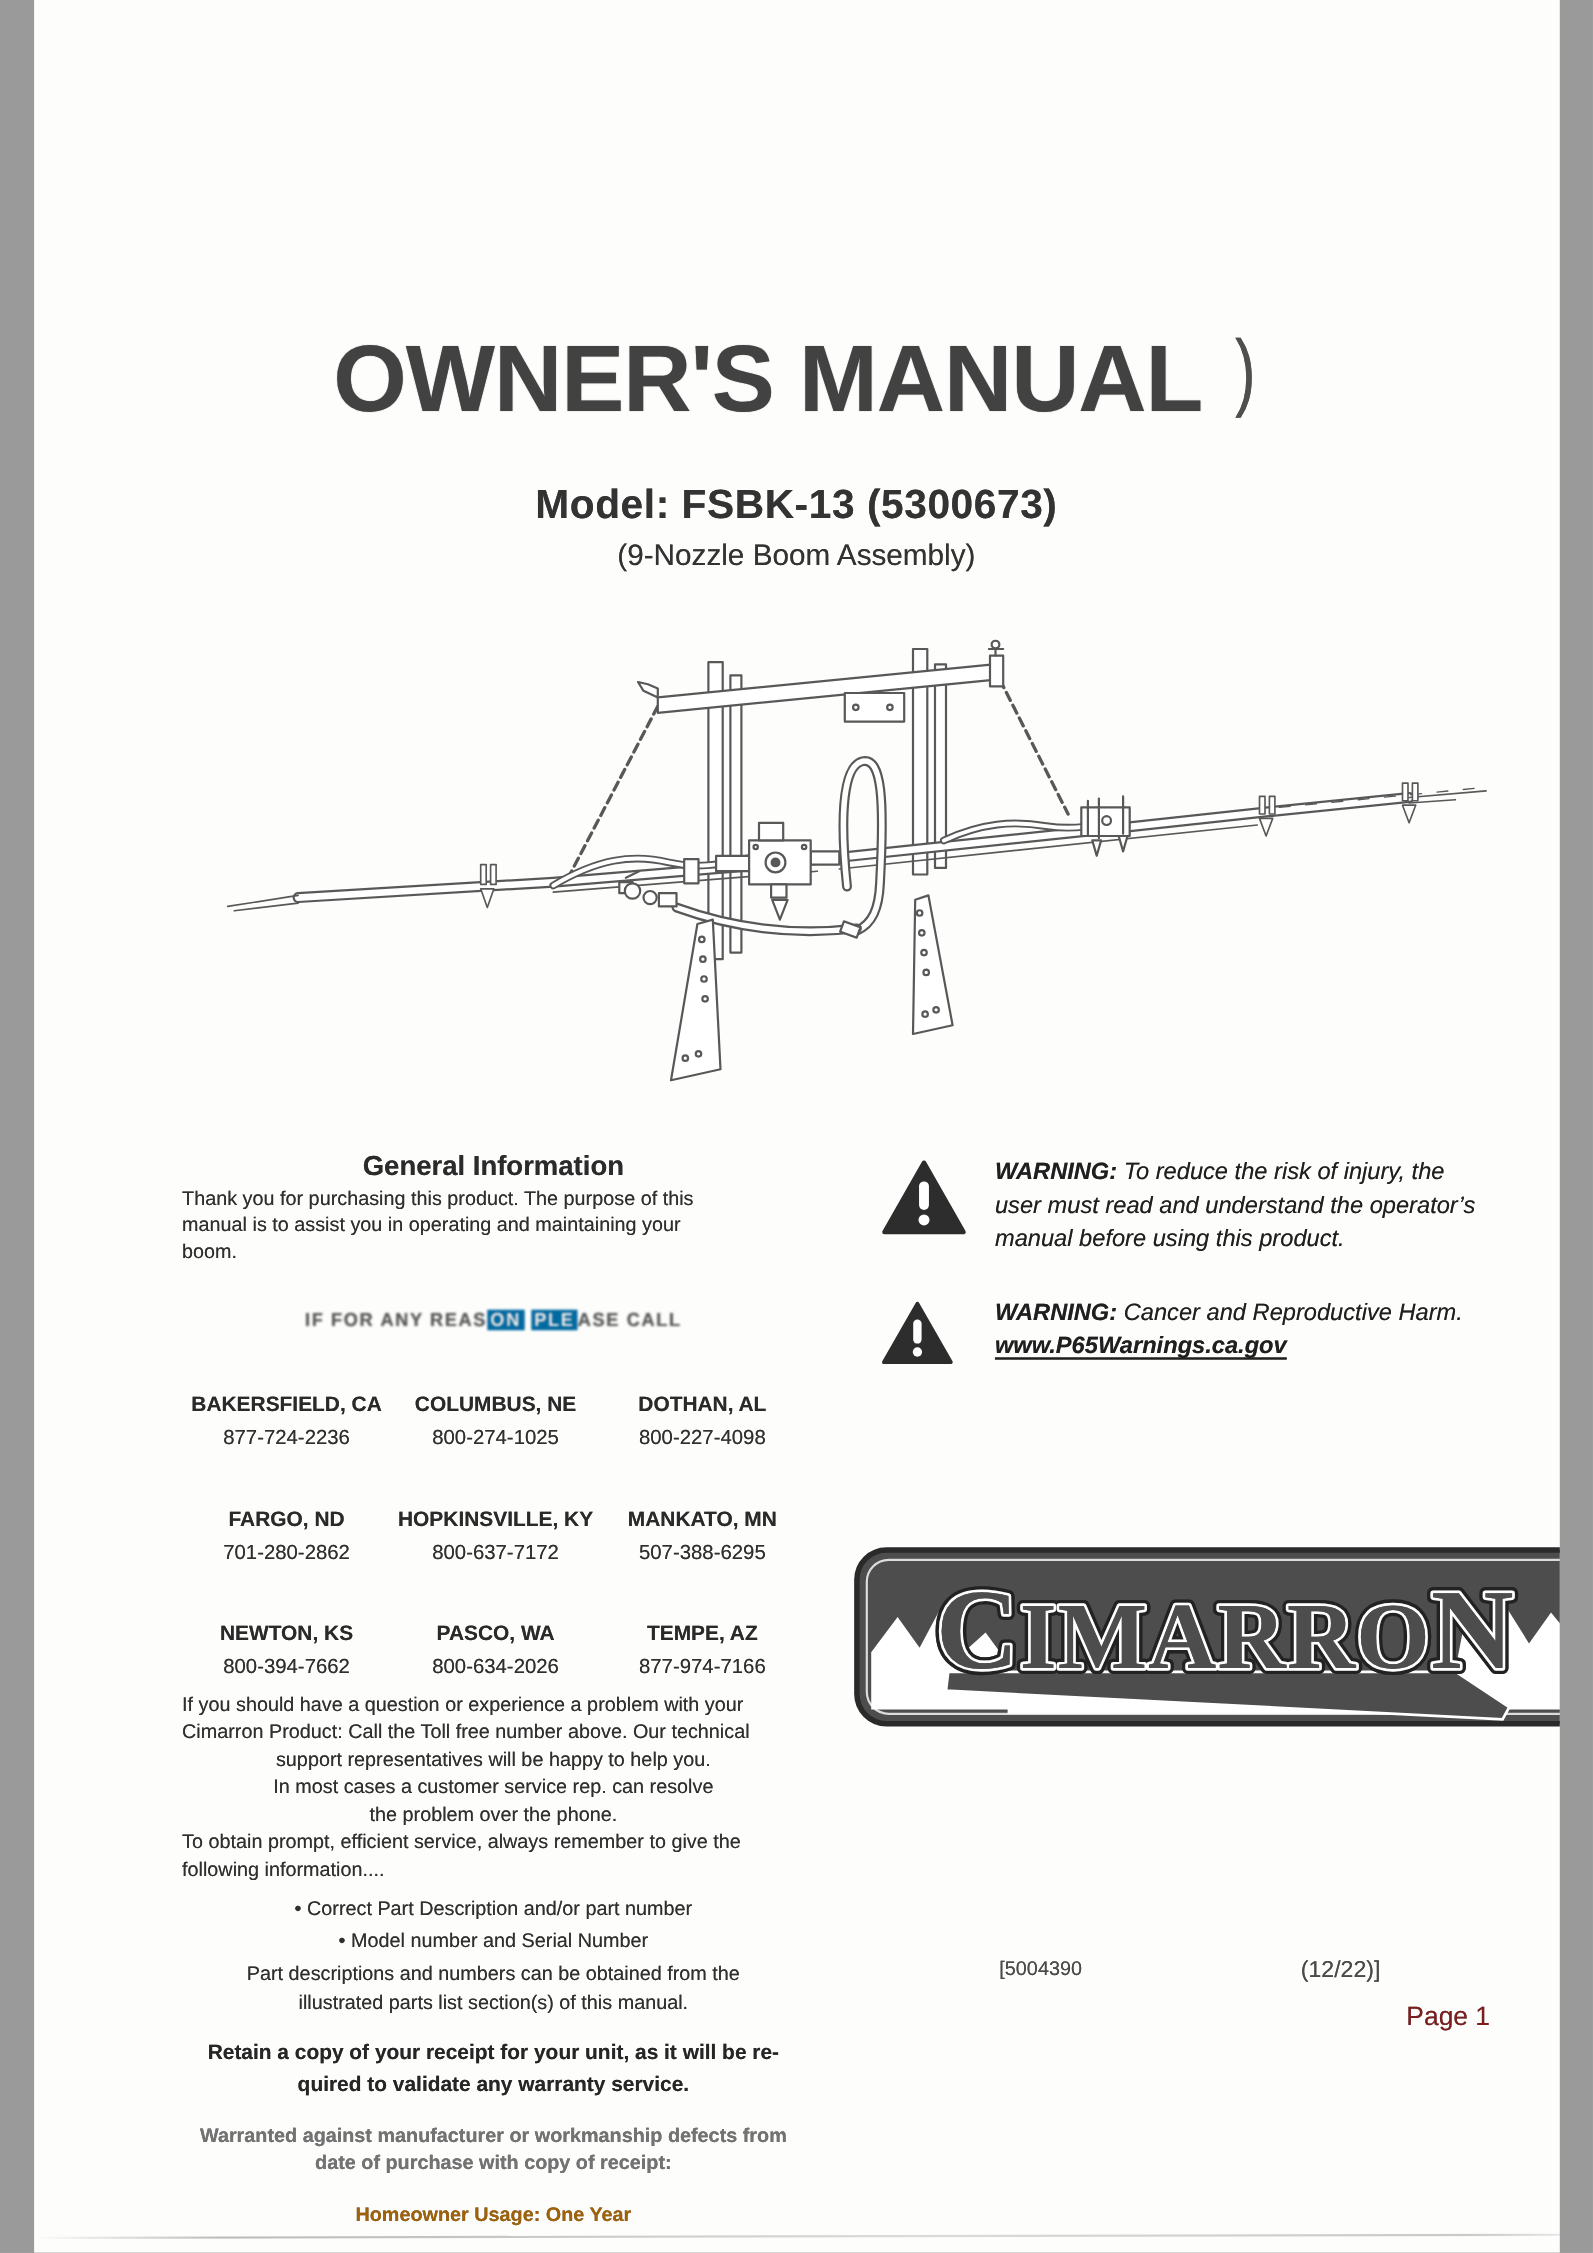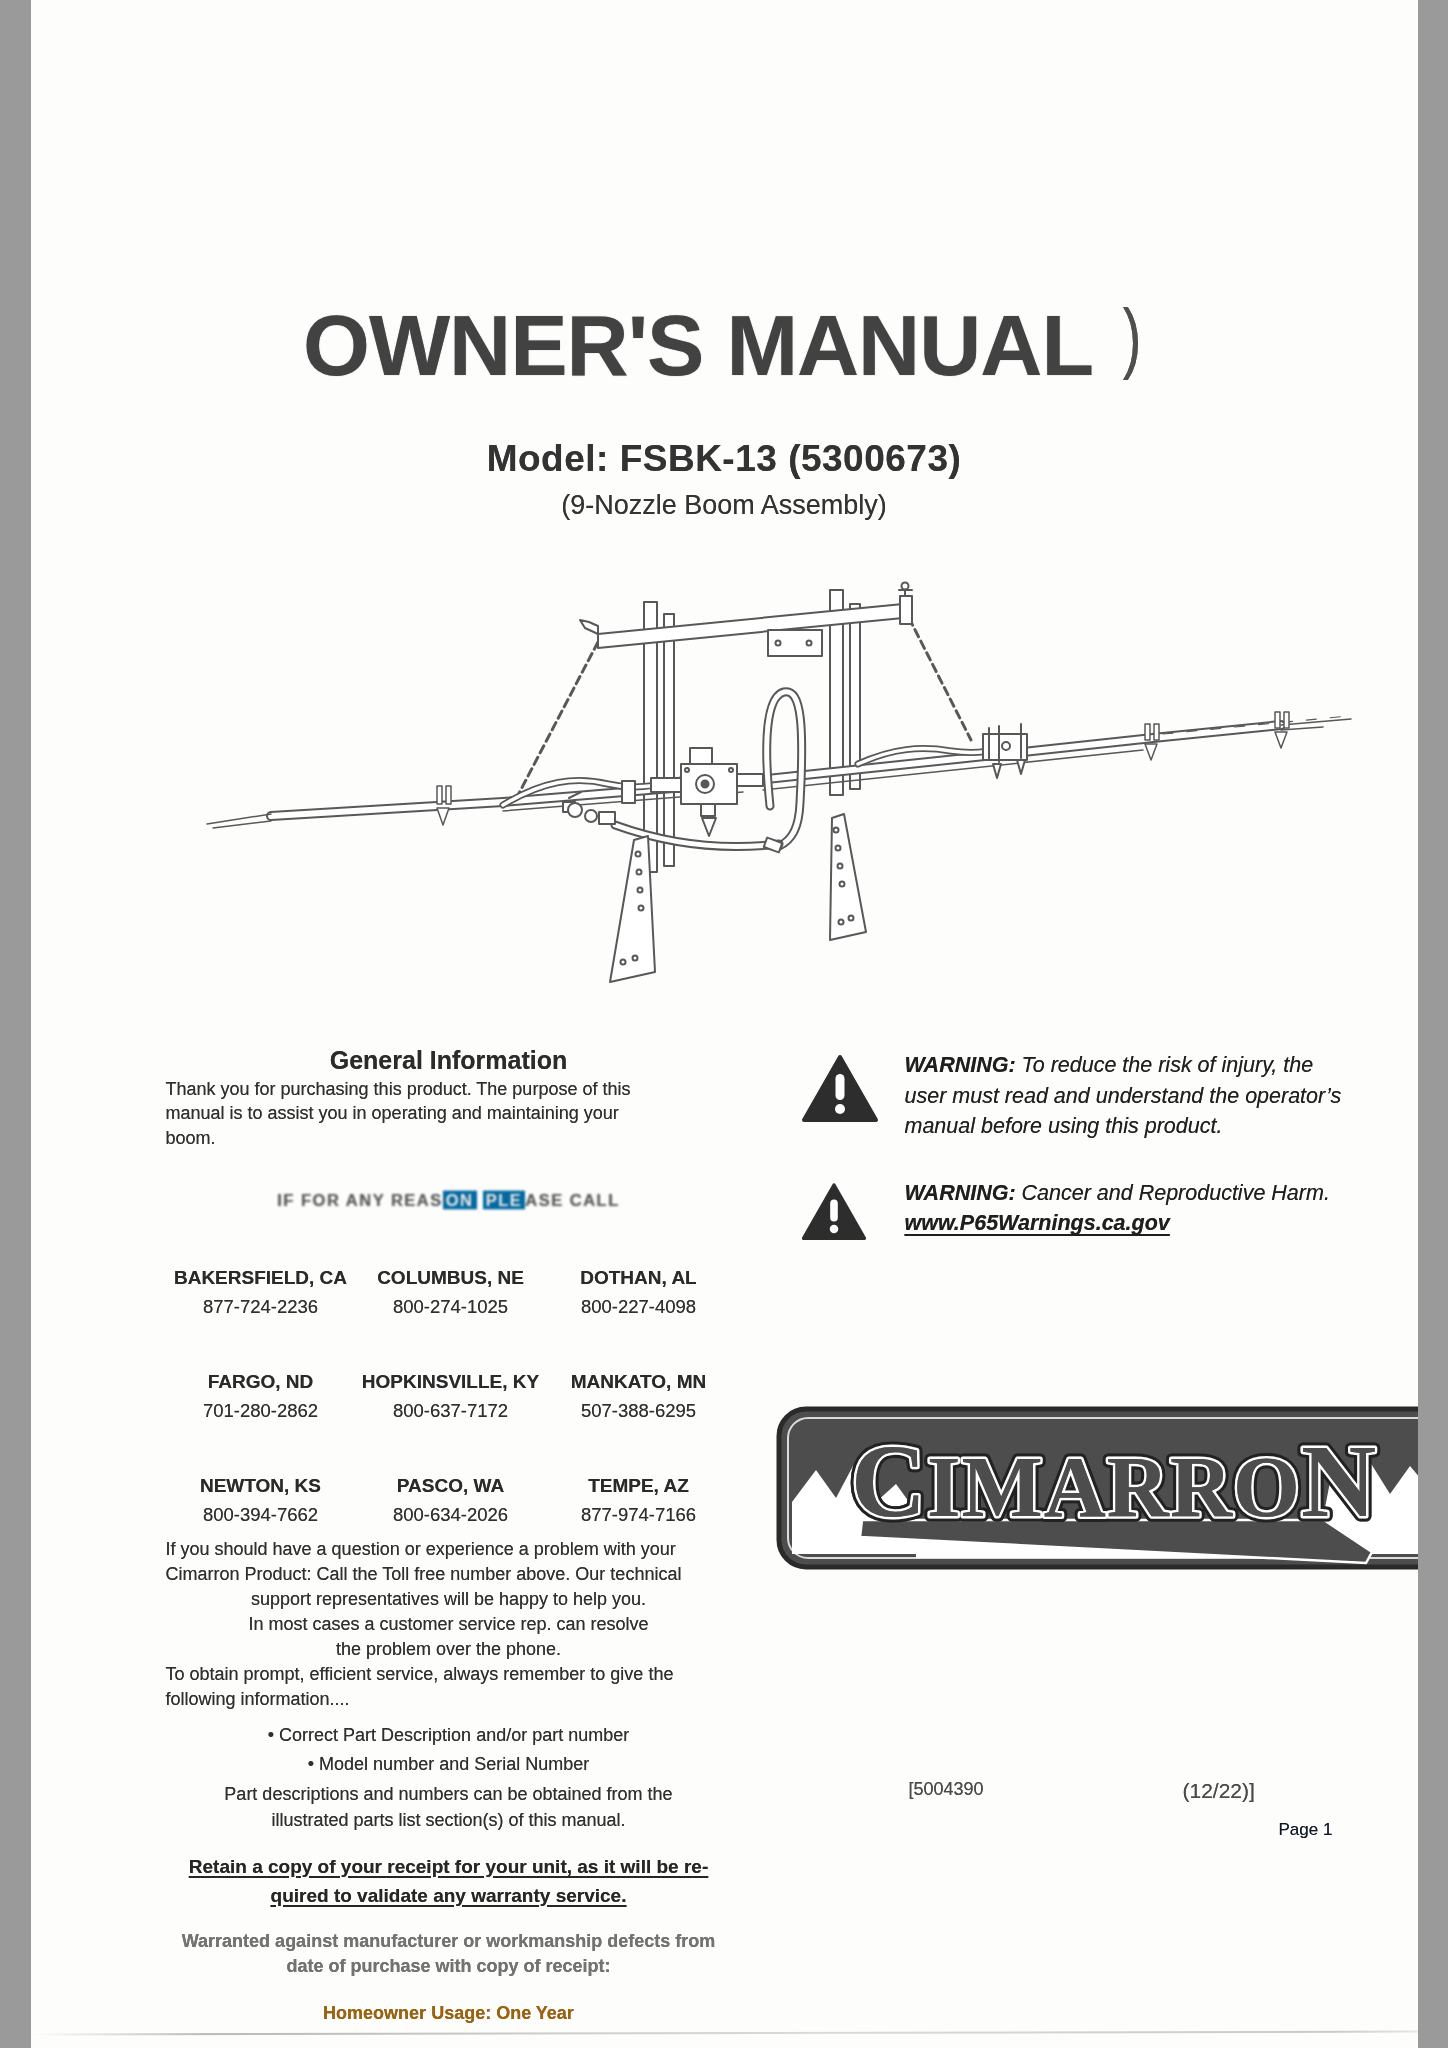--- a/index.html
+++ b/index.html
@@ -33,40 +33,40 @@
   .smudge .inv{background:#0369a1;color:#ececec;padding:0 3px;}
   .phone-grid{display:grid;grid-template-columns:190px 190px 186px;margin-top:5px;
     text-align:center;line-height:29.5px;}
   .phone-grid .city{font-weight:bold;font-size:19px;color:#2a2a2a;margin-top:45px;}
   .phone-grid .phone{font-size:18.5px;}
   .para-left{white-space:pre-line;margin:7px 0 0 0;line-height:25px;}
   .para-center{white-space:pre-line;margin:0;line-height:25px;text-align:center;}
   .bullets{margin-top:9px;text-align:center;line-height:29px;}
   .parts-note{white-space:pre-line;margin-top:2px;text-align:center;line-height:26.5px;}
   .retain{white-space:pre-line;margin-top:15px;text-align:center;font-weight:bold;font-size:19px;
-    line-height:29px;text-decoration:underline;text-decoration-thickness:2px;text-underline-offset:3px;color:#262626;}
+    line-height:29px;text-decoration-thickness:2px;text-underline-offset:3px;color:#262626;}
   .warranty{white-space:pre-line;margin-top:15px;text-align:center;font-weight:bold;line-height:25.5px;color:#737373;}
   .usage{margin-top:21px;text-align:center;font-weight:bold;color:#a16207;}
   .usage2{margin-top:26px;text-align:center;font-weight:bold;color:#262626;}
 
   
   .right-col{position:absolute;left:770px;top:1050px;width:566px;}
   .warn-row{display:flex;align-items:flex-start;gap:26px;margin-bottom:36px;}
   .warn-icon{flex:0 0 78px;padding-top:4px;}
   .warn-text{font-size:21.5px;line-height:30.5px;color:#1f1f1f;font-style:italic;}
   .warn-label{font-weight:bold;}
   .warn-body{white-space:pre-line;}
   .p65-link{display:inline-block;font-weight:bold;text-decoration:underline;
     text-decoration-thickness:2px;text-underline-offset:4px;color:#1f1f1f;}
 
   .logo-wrap{position:absolute;left:745px;top:1406px;width:676px;height:164px;}
 
   .doc-number{position:absolute;left:878px;top:1779px;font-size:18px;color:#4a4a4a;}
   .revision-date{position:absolute;left:1152px;top:1779px;font-size:21px;color:#4a4a4a;}
-  .page-number{position:absolute;left:1248px;top:1820px;font-size:17px;color:#0f172a;}
+  .page-number{position:absolute;left:1248px;top:1820px;font-size:24px;color:#7f1d1d;}
 
   
   .artifact-bottom{position:absolute;left:0;top:2032px;width:1448px;height:2px;
     background:linear-gradient(to right,rgba(150,150,150,0),rgba(130,130,130,.55) 12%,
       rgba(140,140,140,.3) 55%,rgba(150,150,150,.5) 90%,rgba(160,160,160,0));
     transform:rotate(-.12deg);}
   .artifact-dash{position:absolute;left:1428px;top:1013px;width:14px;height:2px;background:#9c9c9c;}
 </style>
 </head>
 <body>

